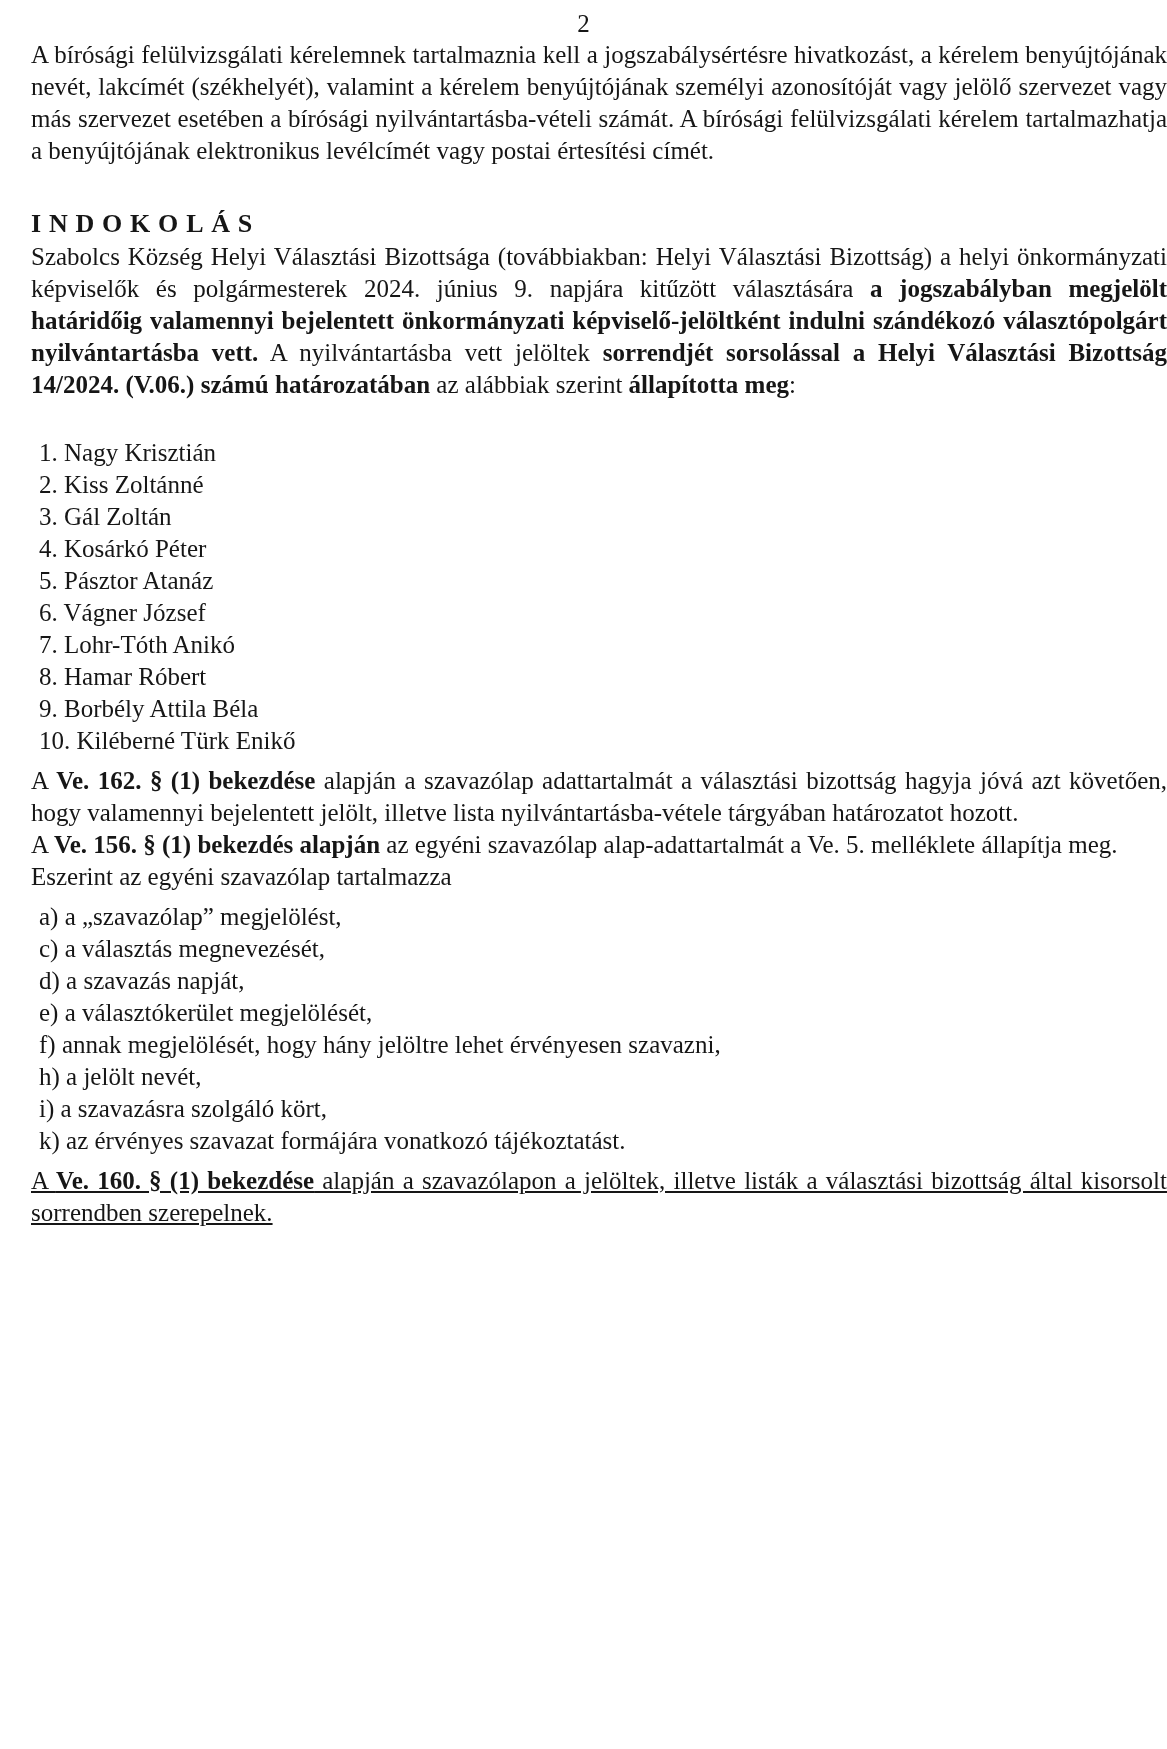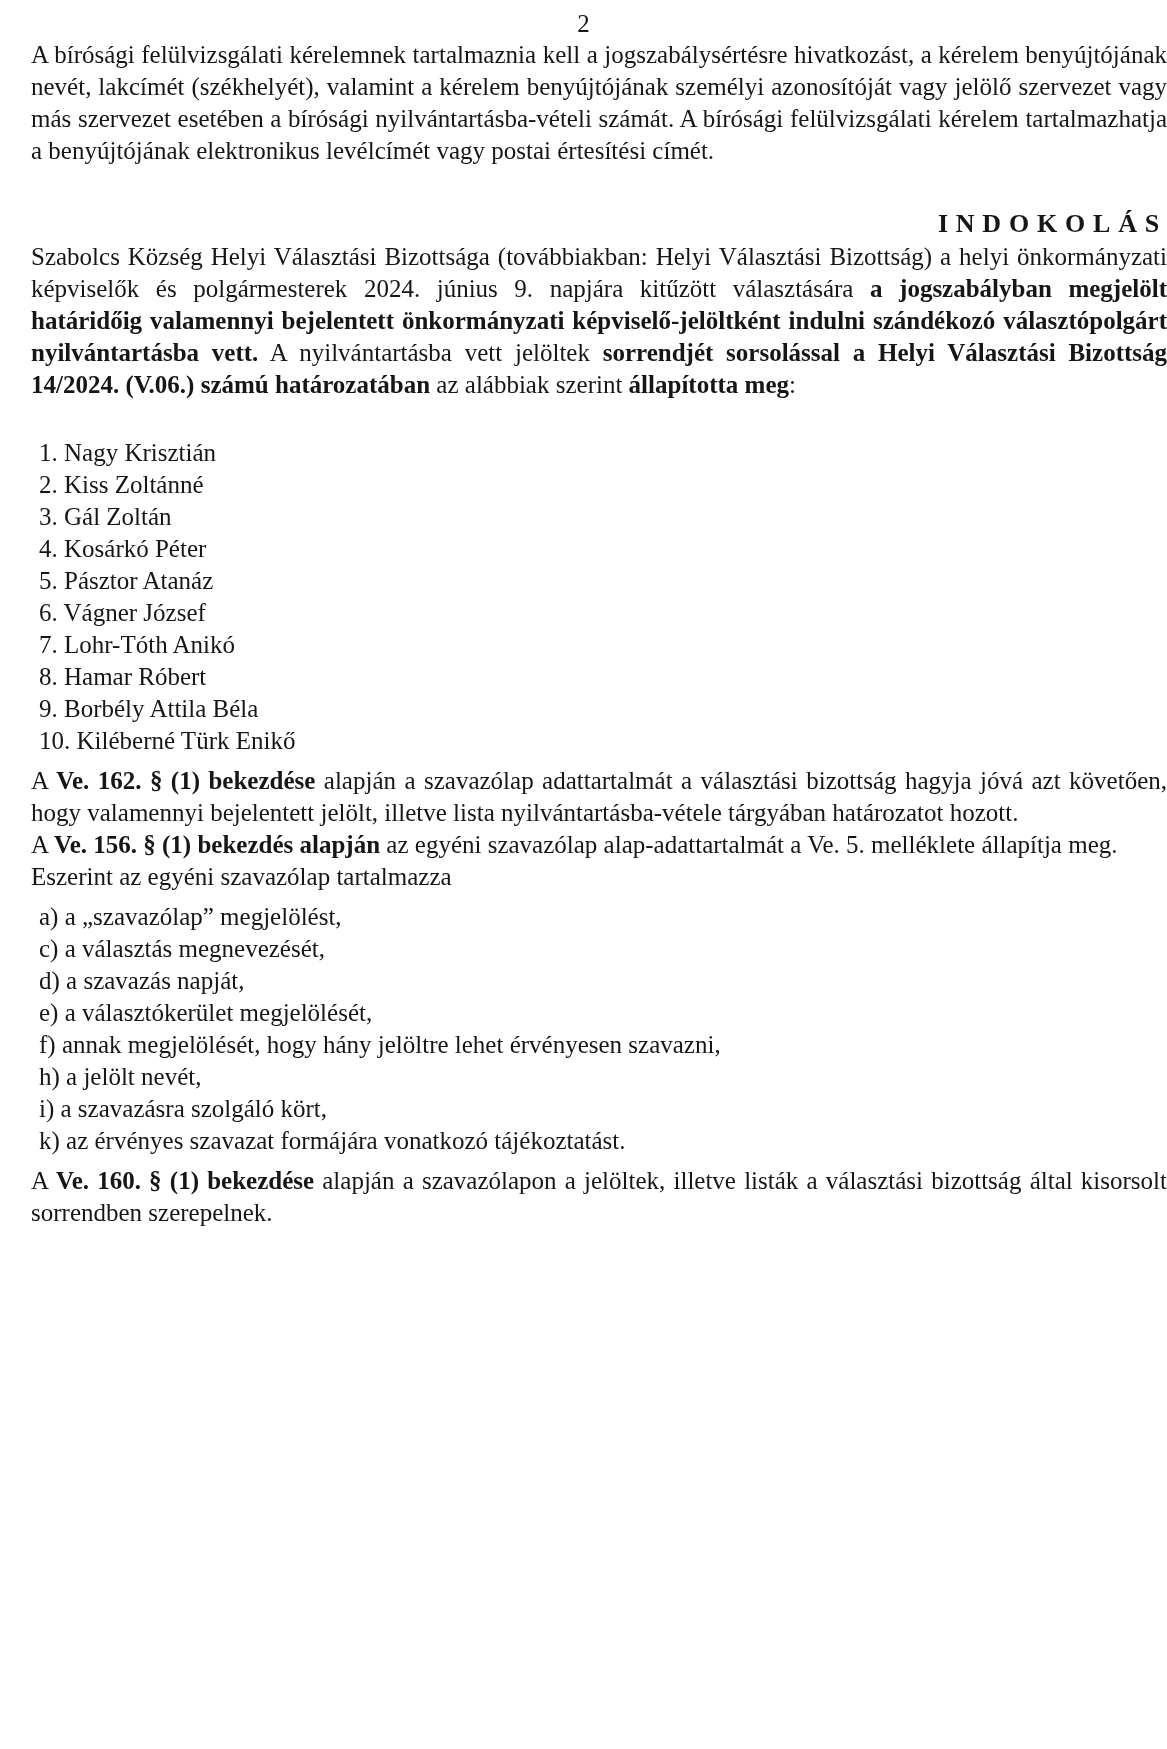--- a/index.html
+++ b/index.html
@@ -30,39 +30,39 @@
     padding-left: 31px;
   }
   p.paragraph {
     margin: 0;
     font-size: 25px;
     line-height: 32px;
     text-align: justify;
   }
   .heading {
     margin-top: 40px;
-    text-align: right;
+    text-align: left;
     font-weight: bold;
     font-size: 26px;
     line-height: 34px;
     letter-spacing: 0.30em;
   }
   .b { font-weight: bold; }
   .list { margin: 8px; }
   .line {
     font-size: 25px;
     line-height: 32px;
     text-align: justify;
   }
   [data-name="paragraph-judicial-review"] { margin-top: 48px; }
   [data-name="paragraph-registration"]    { margin-top: 30px; }
   [data-name="candidate-list"]            { margin-top: 36px; }
   [data-name="paragraph-ve-162"]          { margin-top: 42px; }
   [data-name="paragraph-ve-156"]          { margin-top: 30px; }
-  [data-name="paragraph-ve-160"]          { margin-top: 28px; }
+  [data-name="paragraph-ve-160"]          { margin-top: 28px; text-decoration: underline; }
 </style>
 </head>
 <body>
 
 <div class="page" data-name="document-page">
   <div class="pagenum" data-name="page-number">2</div>
   <div class="content" data-name="document-content">
       <p class="paragraph" data-name="paragraph-judicial-review"><span data-name="text-run">A bírósági felülvizsgálati kérelemnek tartalmaznia kell a jogszabálysértésre hivatkozást, a kérelem benyújtójának nevét, lakcímét (székhelyét), valamint a kérelem benyújtójának személyi azonosítóját vagy jelölő szervezet vagy más szervezet esetében a bírósági nyilvántartásba-vételi számát. A bírósági felülvizsgálati kérelem tartalmazhatja a benyújtójának elektronikus levélcímét vagy postai értesítési címét.</span></p>
       <div class="heading" data-name="section-heading-indokolas">INDOKOLÁS</div>
       <p class="paragraph" data-name="paragraph-registration"><span data-name="text-run">Szabolcs Község Helyi Választási Bizottsága (továbbiakban: Helyi Választási Bizottság) a helyi önkormányzati képviselők és polgármesterek 2024. június 9. napjára kitűzött választására </span><span class="b" data-name="bold-text-run">a jogszabályban megjelölt határidőig valamennyi bejelentett önkormányzati képviselő-jelöltként indulni szándékozó választópolgárt nyilvántartásba vett.</span><span data-name="text-run"> A nyilvántartásba vett jelöltek </span><span class="b" data-name="bold-text-run">sorrendjét sorsolással a Helyi Választási Bizottság 14/2024. (V.06.) számú határozatában</span><span data-name="text-run"> az alábbiak szerint </span><span class="b" data-name="bold-text-run">állapította meg</span><span data-name="text-run">:</span></p>

